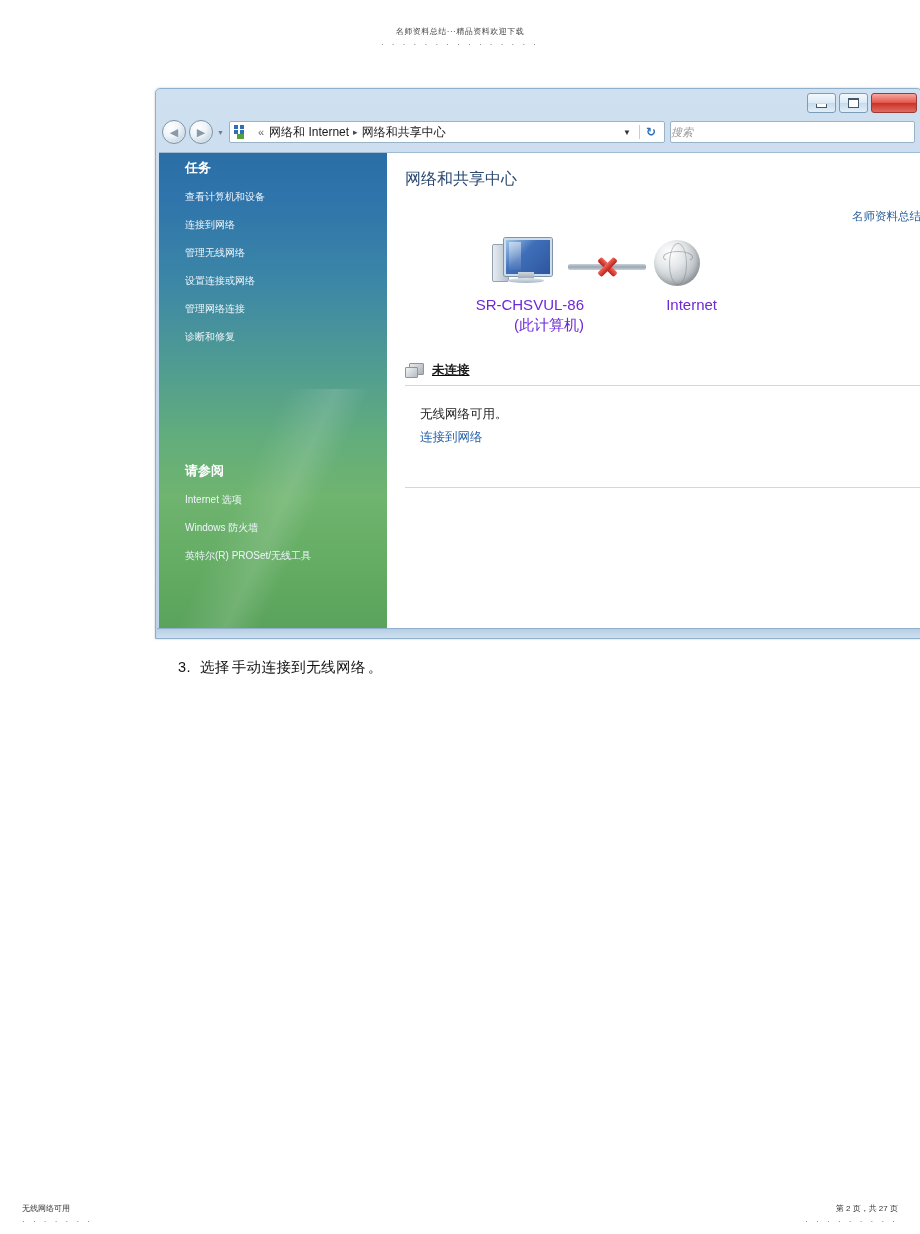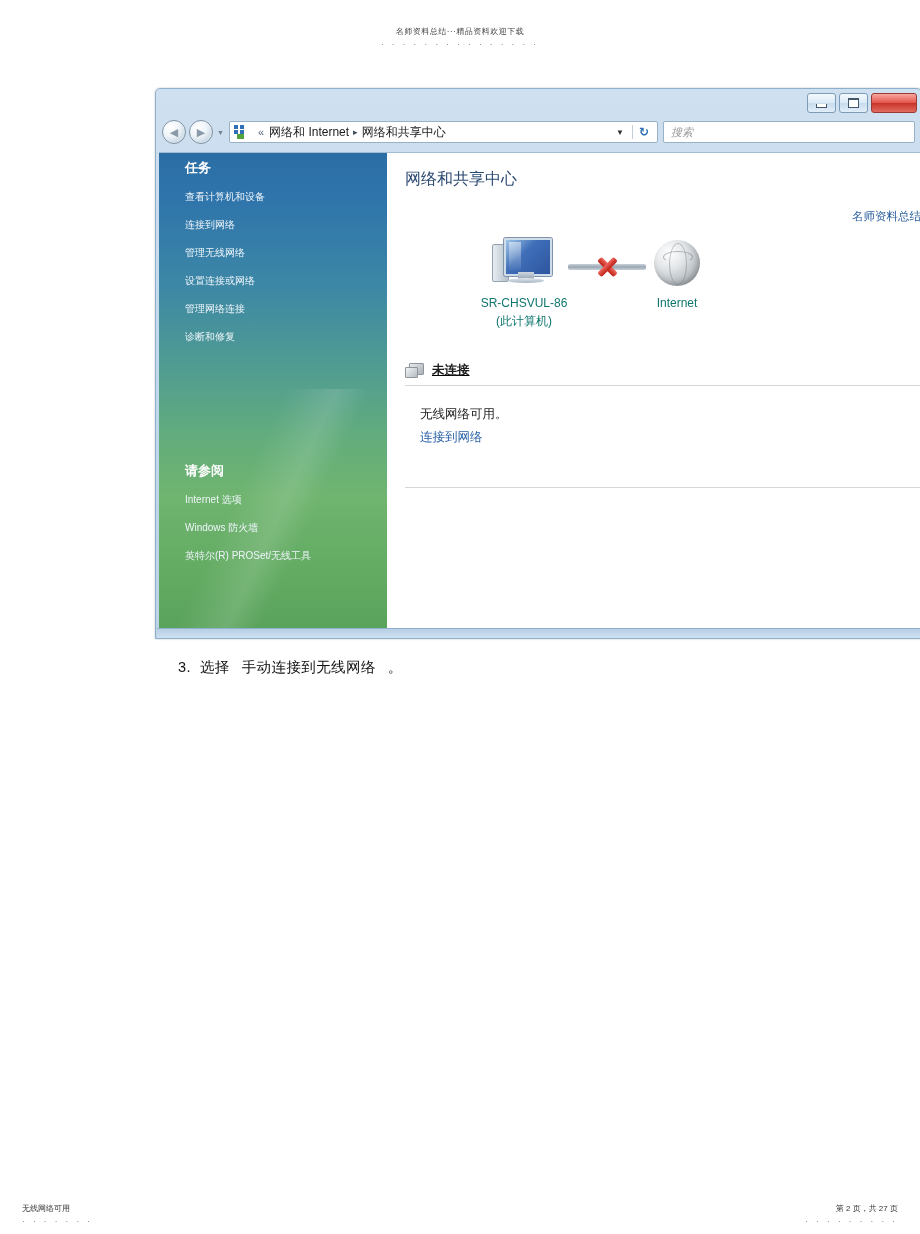--- a/index.html
+++ b/index.html
@@ -179,21 +179,20 @@
   }
   .searchbox {
     width: 243px;
     height: 20px;
     background: #fff;
     border: 1px solid #9ab2c6;
     border-radius: 2px;
     margin-left: 5px;
     display: flex;
     align-items: center;
-    padding-left: 7px;
     flex: none;
   }
   .searchbox span {
     font-size: 11px;
     color: #999;
     font-style: italic;
   }
 
   
   .body-area {
@@ -378,23 +377,23 @@
   .globe::after {
     content: "";
     position: absolute;
     left: 15px; top: 3px;
     width: 16px; height: 40px;
     border-radius: 50%;
     border: 1px solid rgba(120,128,136,0.45);
   }
   .map-label {
     position: absolute;
-    font-size: 12px;
-    color: #0f766e;
-    text-align: center;
+    font-size: 15px;
+    color: #6d28d9;
+    text-align: right;
     white-space: nowrap;
   }
   .map-label.pc {
     left: -8px;
     top: 58px;
     width: 120px;
   }
   .map-label.pc .sub { display: block; margin-top: 3px; }
   .map-label.inet {
     left: 165px;
@@ -476,21 +475,21 @@
   
   .instruction {
     position: absolute;
     left: 178px;
     top: 658px;
     font-size: 14.5px;
     color: #111;
     letter-spacing: 0.4px;
   }
   .instruction .num { margin-right: 9px; }
-  .instruction .emph { margin: 0 12px; }
+  .instruction .emph { margin: 0 2px; }
 
   
   .doc-footer-left {
     position: absolute;
     left: 22px;
     top: 1203px;
     font-size: 8px;
     color: #333;
   }
   .doc-footer-left .dots {

